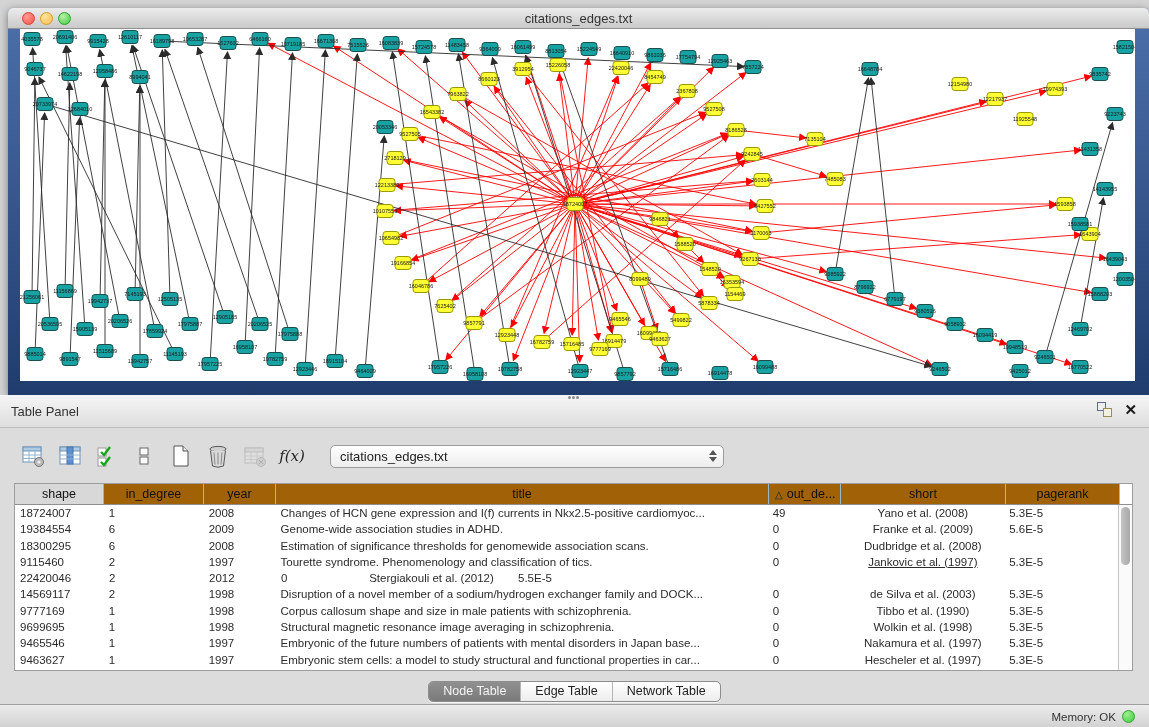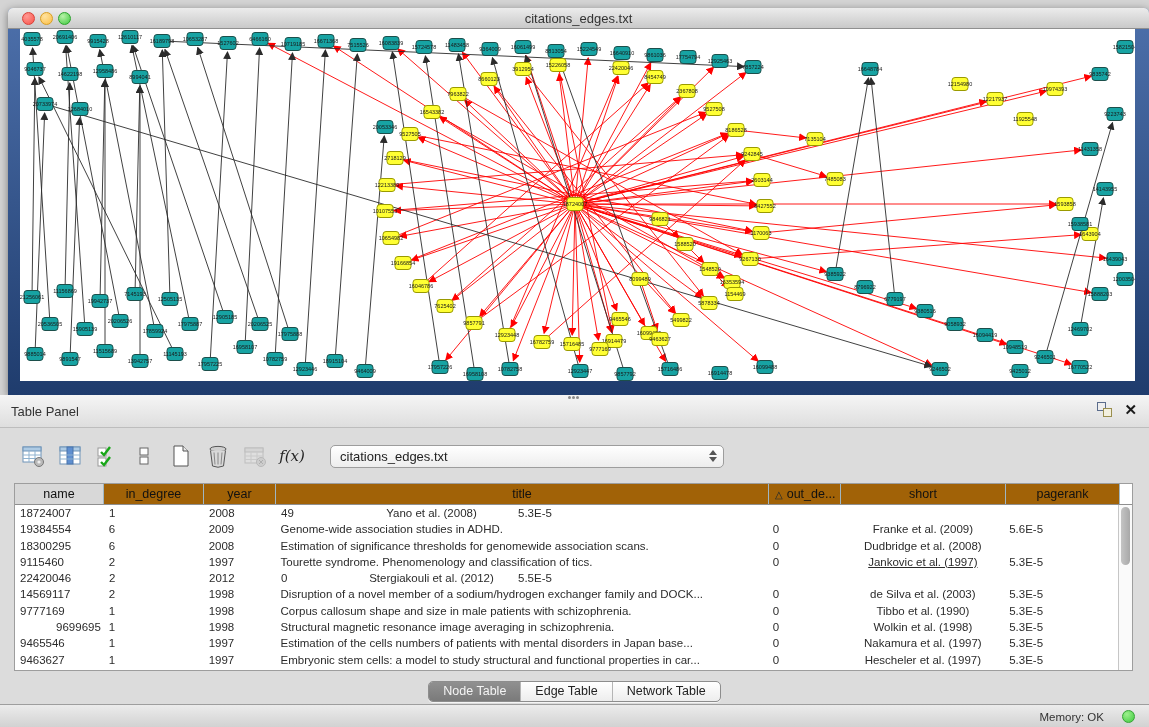--- a/index.html
+++ b/index.html
@@ -111,21 +111,21 @@
   }
   .seg button:last-child { border-right:none; }
   .seg button.selected { background:linear-gradient(#909090,#7a7a7a); color:#f4f4f4; }
 
   
   .status-bar {
     position:absolute; left:0; right:0; bottom:0; height:23px;
     background:linear-gradient(#ececec,#d2d2d2);
     border-top:1px solid #9e9e9e;
   }
-  .memory { position:absolute; right:14px; top:0; height:23px; display:flex; align-items:center; gap:18px; font-size:11.5px; color:#333; }
+  .memory { position:absolute; right:14px; top:0; height:23px; display:flex; align-items:center; gap:6px; font-size:11.5px; color:#333; }
   .mem-dot { width:13px; height:13px; border-radius:50%; background:radial-gradient(circle at 35% 30%, #9ef08e, #3ecb3e); border:1px solid #35a335; }
 </style>
 </head>
 <body>
 
 <div class="network-window">
   <div class="titlebar">
     <span class="traffic t-close"></span>
     <span class="traffic t-min"></span>
     <span class="traffic t-zoom"></span>
@@ -871,21 +871,21 @@
       <span class="arrows">
           <span class="up"></span>
           <span class="dn"></span>
         </span>
     </div>
   </div>
 
   <div class="table-area">
     <div class="thead">
         <div class="th" style="width: 89px; background: rgb(216, 216, 216);">
-          <span>name</span>
+          <span>shape</span>
         </div>
         <div class="th" style="width: 100px;">
           <span>in_degree</span>
         </div>
         <div class="th" style="width: 72px;">
           <span>year</span>
         </div>
         <div class="th" style="width: 493px;">
           <span>title</span>
         </div>
@@ -898,20 +898,21 @@
         </div>
         <div class="th" style="width: 114px;">
           <span>pagerank</span>
         </div>
       </div>
     <div class="tbody">
         <div class="tr">
           <div class="td" style="width: 89px; text-align: left;">18724007</div>
           <div class="td" style="width: 100px; text-align: left;">1</div>
           <div class="td" style="width: 72px; text-align: left;">2008</div>
+          <div class="td" style="width: 493px; text-align: left;">Changes of HCN gene expression and I(f) currents in Nkx2.5-positive cardiomyoc...</div>
           <div class="td" style="width: 72px; text-align: left;">49</div>
           <div class="td" style="width: 165px; text-align: center;">Yano et al. (2008)</div>
           <div class="td" style="width: 114px; text-align: left;">5.3E-5</div>
         </div>
         <div class="tr">
           <div class="td" style="width: 89px; text-align: left;">19384554</div>
           <div class="td" style="width: 100px; text-align: left;">6</div>
           <div class="td" style="width: 72px; text-align: left;">2009</div>
           <div class="td" style="width: 493px; text-align: left;">Genome-wide association studies in ADHD.</div>
           <div class="td" style="width: 72px; text-align: left;">0</div>
@@ -956,33 +957,33 @@
         <div class="tr">
           <div class="td" style="width: 89px; text-align: left;">9777169</div>
           <div class="td" style="width: 100px; text-align: left;">1</div>
           <div class="td" style="width: 72px; text-align: left;">1998</div>
           <div class="td" style="width: 493px; text-align: left;">Corpus callosum shape and size in male patients with schizophrenia.</div>
           <div class="td" style="width: 72px; text-align: left;">0</div>
           <div class="td" style="width: 165px; text-align: center;">Tibbo et al. (1990)</div>
           <div class="td" style="width: 114px; text-align: left;">5.3E-5</div>
         </div>
         <div class="tr">
-          <div class="td" style="width: 89px; text-align: right;">9699695</div>
+          <div class="td" style="width: 89px; text-align: left;">9699695</div>
           <div class="td" style="width: 100px; text-align: left;">1</div>
           <div class="td" style="width: 72px; text-align: left;">1998</div>
           <div class="td" style="width: 493px; text-align: left;">Structural magnetic resonance image averaging in schizophrenia.</div>
           <div class="td" style="width: 72px; text-align: left;">0</div>
           <div class="td" style="width: 165px; text-align: center;">Wolkin et al. (1998)</div>
           <div class="td" style="width: 114px; text-align: left;">5.3E-5</div>
         </div>
         <div class="tr">
           <div class="td" style="width: 89px; text-align: left;">9465546</div>
           <div class="td" style="width: 100px; text-align: left;">1</div>
           <div class="td" style="width: 72px; text-align: left;">1997</div>
-          <div class="td" style="width: 493px; text-align: left;">Estimation of the cells numbers of patients with mental disorders in Japan base...</div>
+          <div class="td" style="width: 493px; text-align: left;">Embryonic of the future numbers of patients with mental disorders in Japan base...</div>
           <div class="td" style="width: 72px; text-align: left;">0</div>
           <div class="td" style="width: 165px; text-align: center;">Nakamura et al. (1997)</div>
           <div class="td" style="width: 114px; text-align: left;">5.3E-5</div>
         </div>
         <div class="tr">
           <div class="td" style="width: 89px; text-align: left;">9463627</div>
           <div class="td" style="width: 100px; text-align: left;">1</div>
           <div class="td" style="width: 72px; text-align: left;">1997</div>
           <div class="td" style="width: 493px; text-align: left;">Embryonic stem cells: a model to study structural and functional properties in car...</div>
           <div class="td" style="width: 72px; text-align: left;">0</div>

